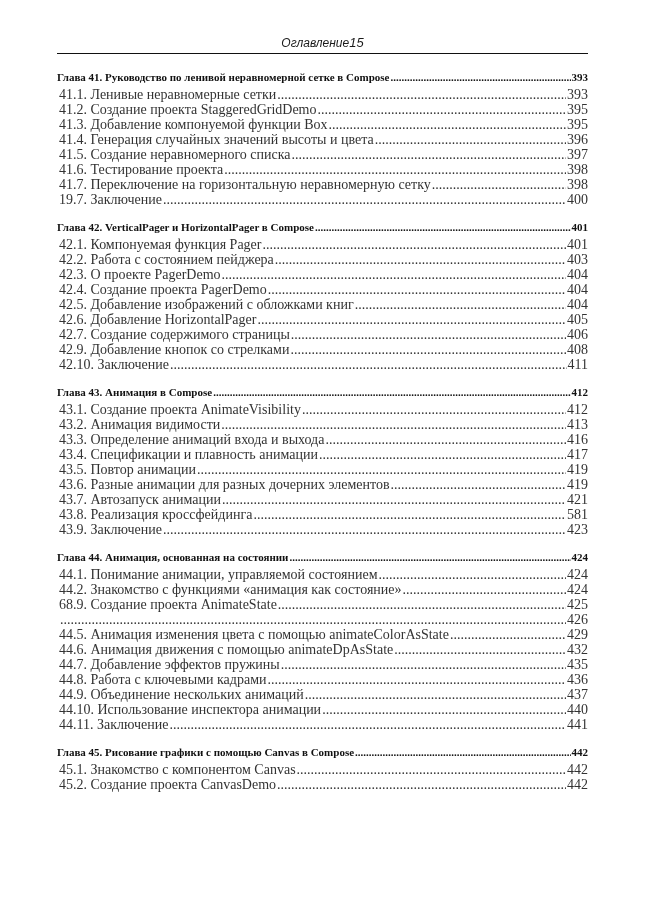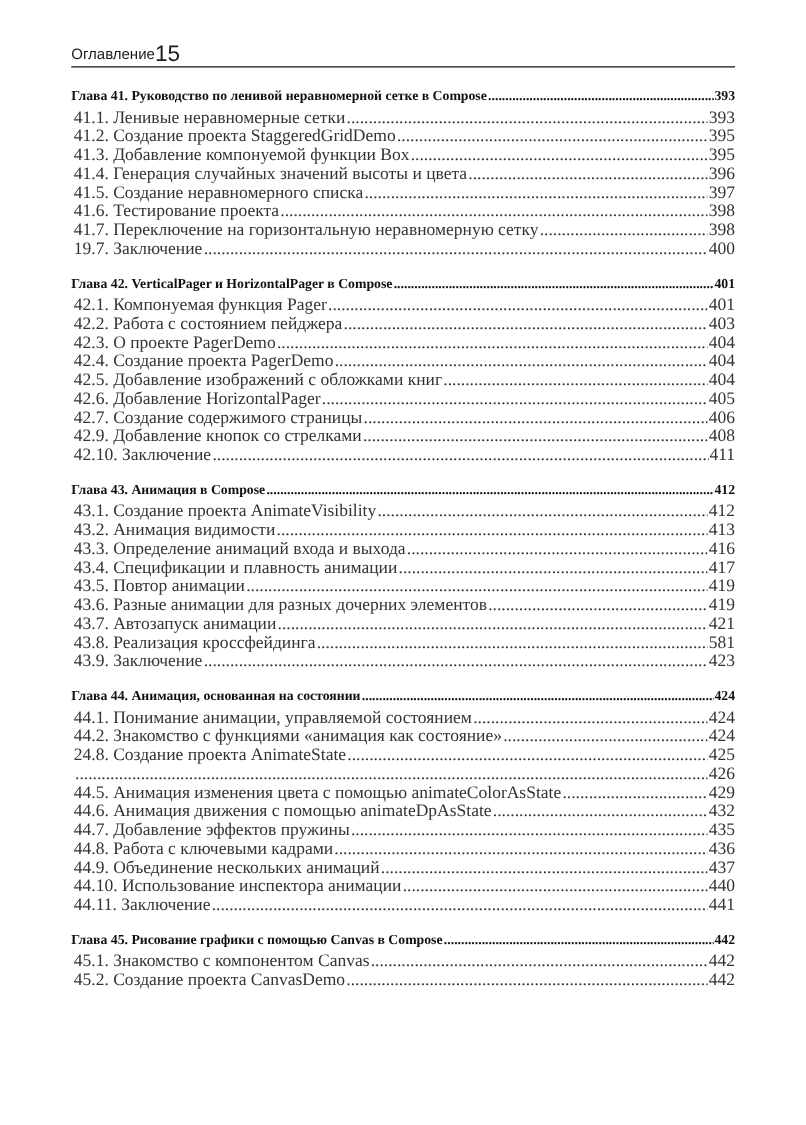--- a/index.html
+++ b/index.html
@@ -1,21 +1,21 @@
 <!DOCTYPE html>
 <html><head>
 <meta charset="utf-8">
 <style>
   html, body { margin: 0; padding: 0; background: #ffffff; }
   body { width: 645px; height: 900px; position: relative; overflow: hidden; color: #1a1a1a; }
   .page { position: absolute; left: 57px; top: 36px; width: 531px; }
-  .running-head { display: flex; justify-content: flex-start; align-items: flex-end;
-    font-family: "Liberation Sans", sans-serif; font-size: 12px;
+  .running-head { display: flex; justify-content: center; align-items: flex-end;
+    font-family: "Liberation Sans", sans-serif; font-style: italic; font-size: 12px;
     line-height: 14px; padding-bottom: 3px; border-bottom: 1.6px solid #111; }
-  .running-head .pg { font-size: 18px; }
+  .running-head .pg { font-size: 13px; }
   .toc { margin-top: 14px; font-family: "Liberation Serif", serif; }
   .chapter { margin-bottom: 11px; }
   .row { display: flex; align-items: baseline; white-space: nowrap; }
   .row .label { flex: 0 0 auto; }
   .row .dots { flex: 1 1 auto; overflow: hidden; margin: 0 1px; }
   .row .dots::before { content: "......................................................................................................................................................................................................................................................"; letter-spacing: 0px; }
   .row .num { flex: 0 0 auto; }
   .ch-row { font-weight: bold; font-size: 11px; line-height: 19px; color: #111; }
   .ch-row .dots::before { letter-spacing: 0; }
   .sec-row { font-size: 14px; line-height: 15px; color: #333; padding-left: 2px; }
@@ -190,21 +190,21 @@
           <span class="label">44.1. Понимание анимации, управляемой состоянием</span>
           <span class="dots"></span>
           <span class="num">424</span>
         </div>
         <div class="row sec-row">
           <span class="label">44.2. Знакомство с функциями «анимация как состояние»</span>
           <span class="dots"></span>
           <span class="num">424</span>
         </div>
         <div class="row sec-row">
-          <span class="label">24.8. Создание проекта AnimateState</span>
+          <span class="label">68.9. Создание проекта AnimateState</span>
           <span class="dots"></span>
           <span class="num">425</span>
         </div>
         <div class="row sec-row">
           <span class="dots"></span>
           <span class="num">426</span>
         </div>
         <div class="row sec-row">
           <span class="label">44.5. Анимация изменения цвета с помощью animateColorAsState</span>
           <span class="dots"></span>

